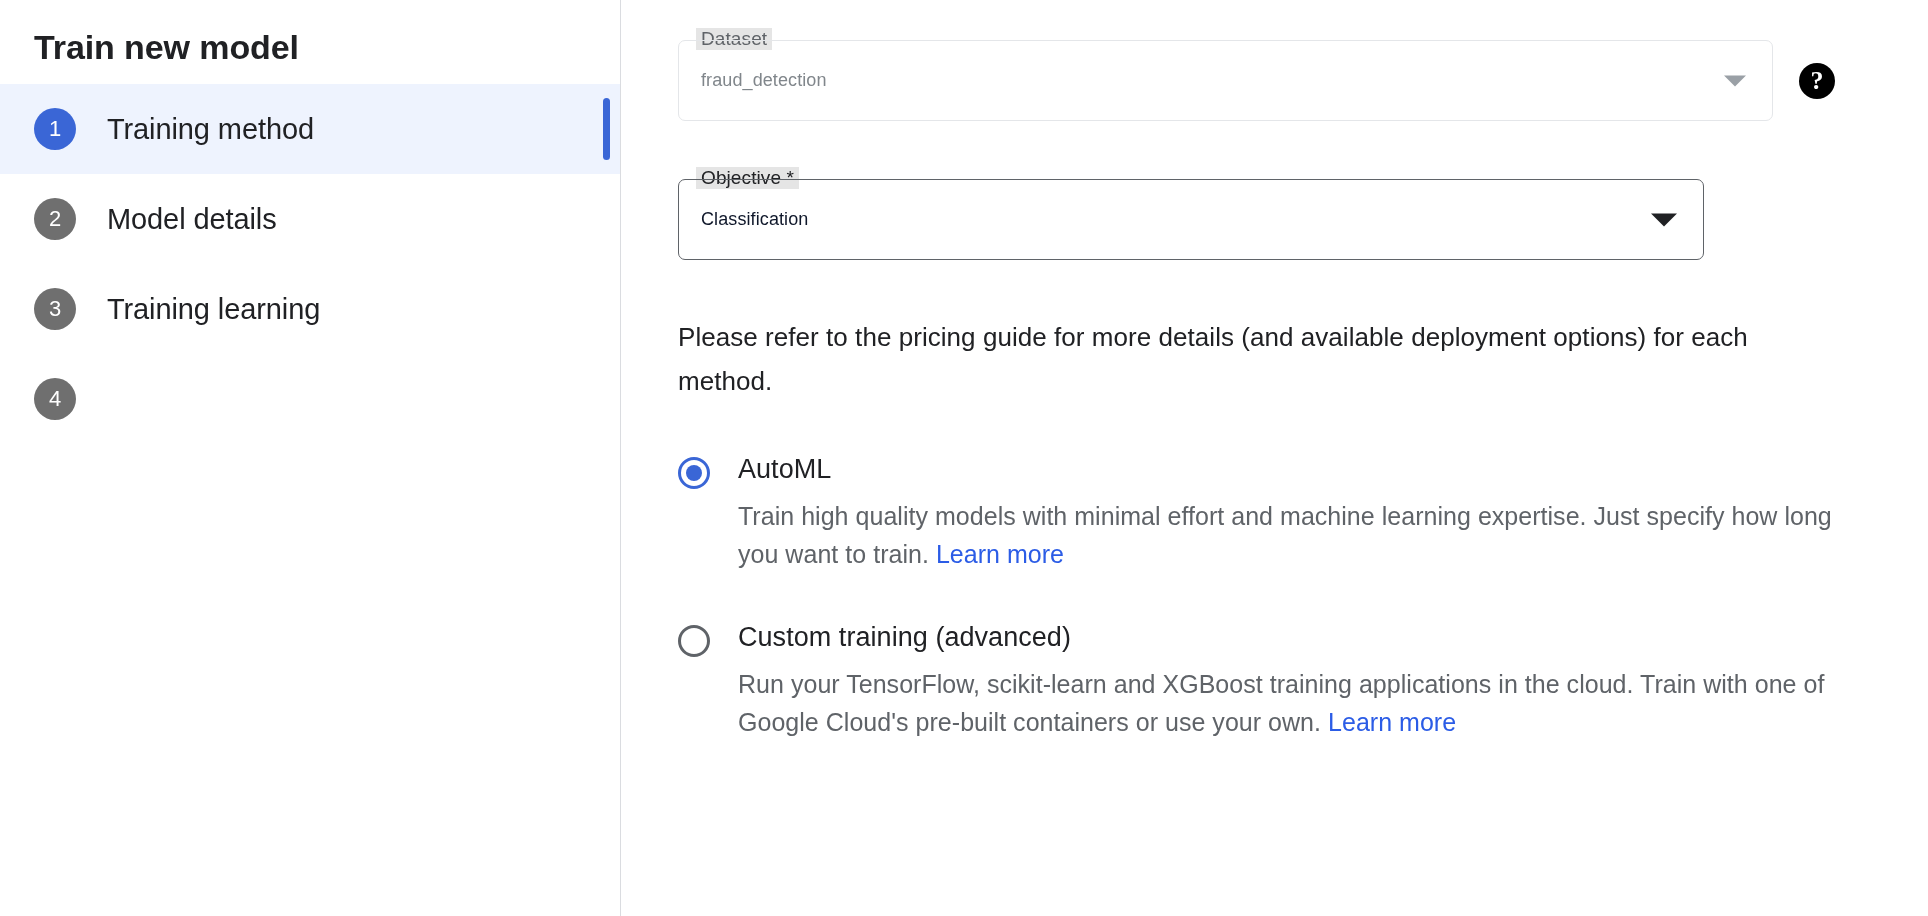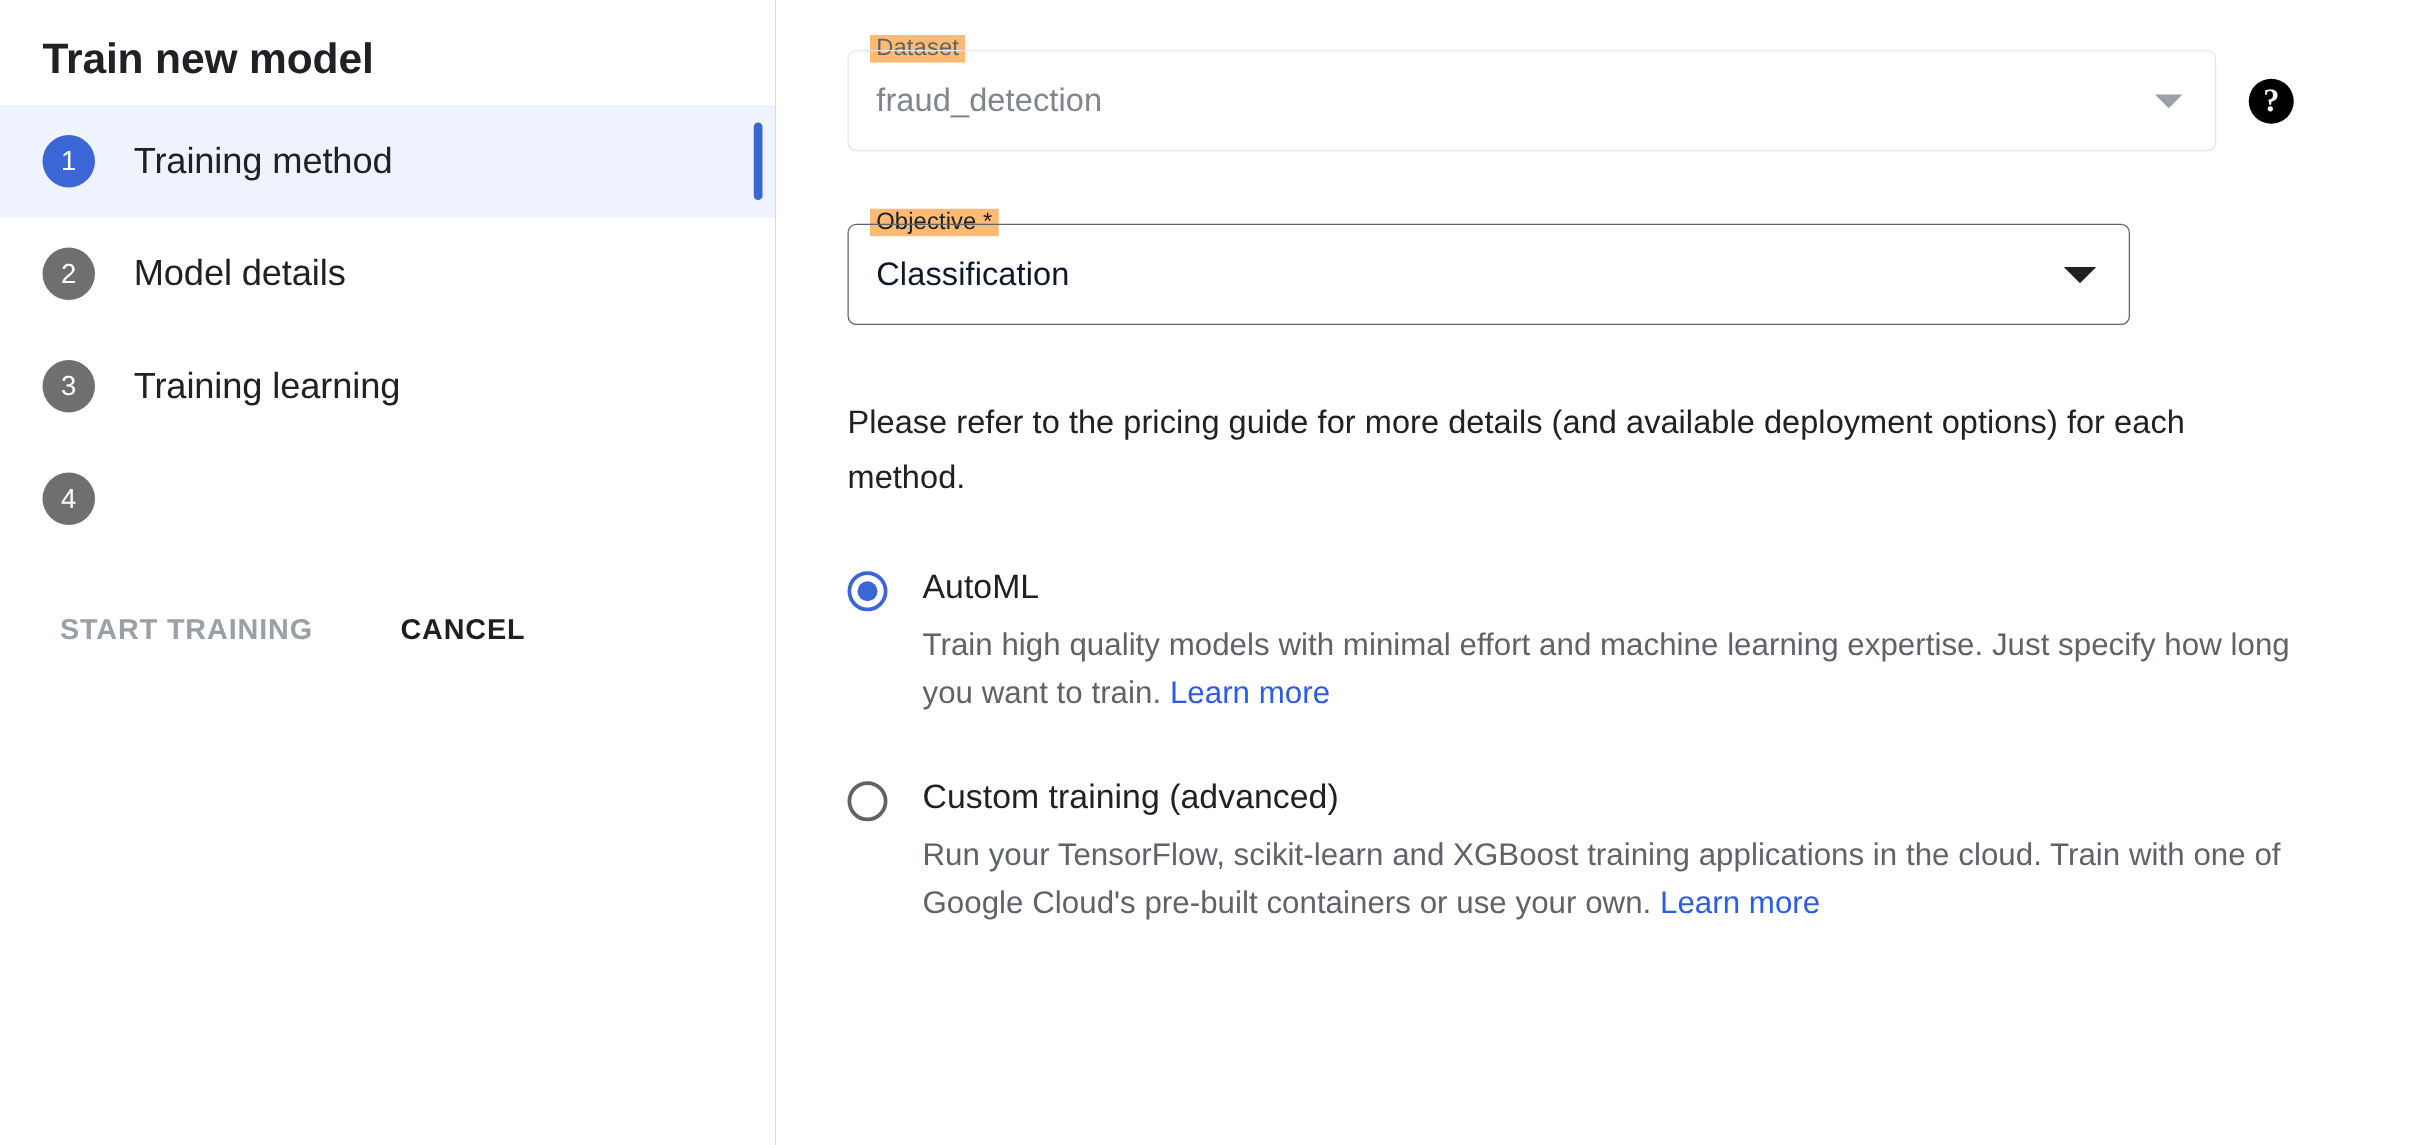--- a/index.html
+++ b/index.html
@@ -156,35 +156,35 @@
     padding: 0 24px 0 22px;
   }
 
   .field.disabled .field-box { border-color: #e4e6e9; }
   .field.active .field-box { border: 1px solid #5f6368; }
 
   .field-legend {
     position: absolute;
     top: -12px;
     left: 18px;
-    background: #fdba74;
+    background: #e5e5e5;
     padding: 0 5px;
     font-size: 19px;
     line-height: 22px;
     color: #5f6368;
     letter-spacing: 0.1px;
   }
 
   .field.active .field-legend {
     color: #202124;
     font-weight: 500;
   }
 
   .field-value {
-    font-size: 26px;
+    font-size: 18px;
     color: #80868b;
     letter-spacing: 0.1px;
   }
 
   .field.active .field-value { color: #0f172a; }
 
   .caret {
     position: absolute;
     right: 26px;
     top: 50%;
@@ -334,24 +334,20 @@
         <div class="step-badge">3</div>
         <div class="step-label">Training learning</div>
       </div>
 
       <div class="step-row">
         <div class="step-badge">4</div>
       </div>
 
     </nav>
 
-    <div class="sidebar-actions">
-      <button class="btn-text disabled">START TRAINING</button>
-      <button class="btn-text primary-dark">CANCEL</button>
-    </div>
 
   </aside>
 
   <section class="main">
     <div class="form-area">
 
       
       <div class="field-wrap-dataset">
         <div class="field disabled">
           <div class="field-legend">Dataset</div>

